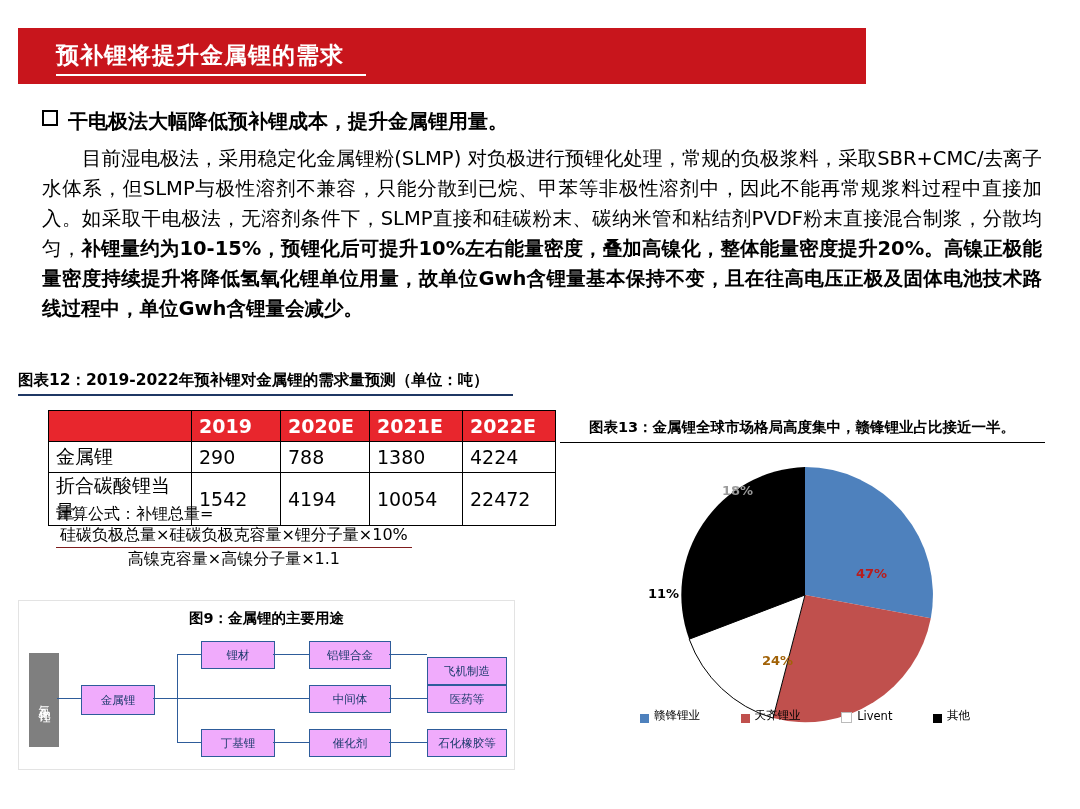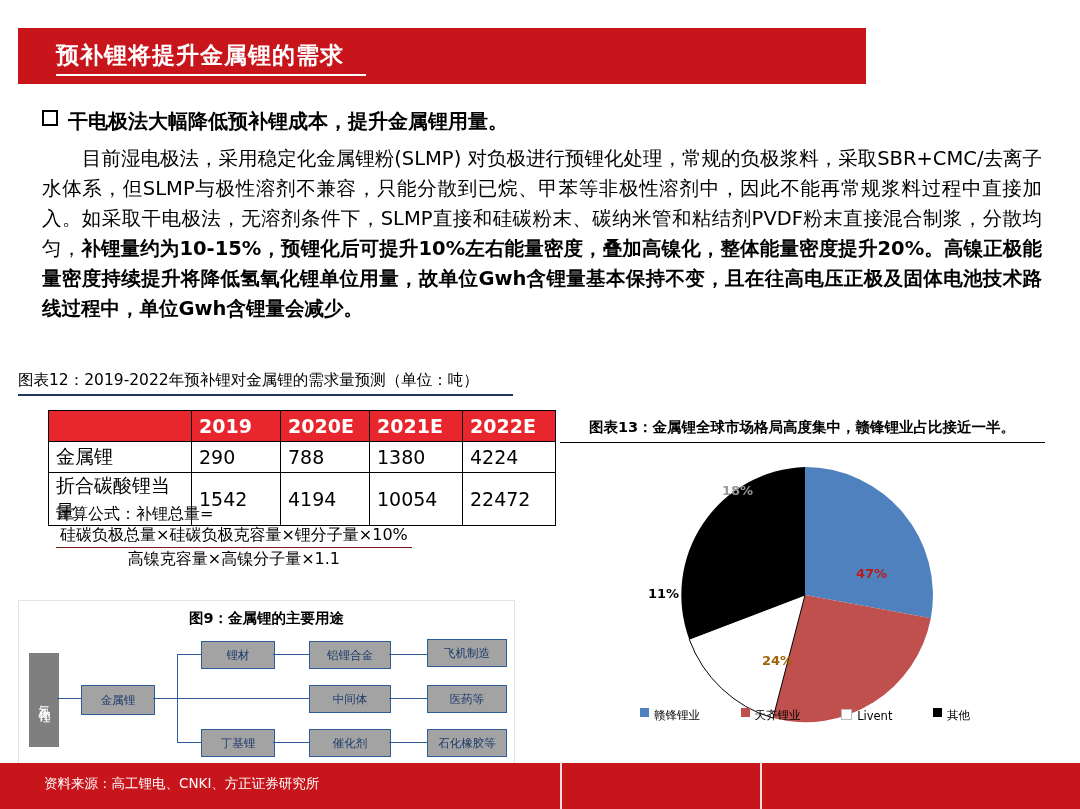--- a/index.html
+++ b/index.html
@@ -117,21 +117,21 @@
     text-align: justify;
     font-family: "DejaVu Sans", "Liberation Sans", sans-serif;
   }
   .para .indent { display:inline-block; width: 40px; }
   .para b { font-weight: bold; }
   
   .fig12-title {
     position: absolute;
     left: 18px; top: 370px;
     font-size: 15.5px;
-    font-weight: normal;
+    font-weight: bold;
     font-family: "DejaVu Sans", "Liberation Sans", sans-serif;
   }
   .fig12-rule {
     position: absolute;
     left: 18px; top: 394px;
     width: 495px;
     height: 2px;
     background: #1f3864;
   }
   table.tbl {
@@ -197,21 +197,21 @@
   }
   .fig9-canvas {
     position: absolute;
     left: 0; top: 30px;
     width: 495px;
     height: 136px;
   }
   .node {
     position: absolute;
     border: 1px solid #2e5c9a;
-    background: #a3a3a3;
+    background: #f0abfc;
     color: #1a3a6b;
     font-size: 11.5px;
     display: flex;
     align-items: center;
     justify-content: center;
     font-family: "DejaVu Sans", "Liberation Sans", sans-serif;
   }
   .node.lead {
     background: #7f7f7f;
     color: #fff;
@@ -256,21 +256,21 @@
   .legend {
     position: absolute;
     left: 640px; top: 708px;
     width: 330px;
     display: flex;
     justify-content: space-between;
     align-items: center;
     font-size: 11.5px;
     font-family: "DejaVu Sans", "Liberation Sans", sans-serif;
   }
-  .legend .item { display: flex; align-items: flex-start; gap: 5px; }
+  .legend .item { display: flex; align-items: flex-end; gap: 5px; }
   .swatch { width: 9px; height: 9px; display: inline-block; }
   
   .footer {
     position: absolute;
     left: 0; bottom: 0;
     width: 1080px;
     height: 46px;
     background: #c8151c;
   }
   .footer-text {
@@ -352,21 +352,21 @@
 
       <div class="node" style="left:62px; top:54px; width:72px; height:28px;">金属锂</div>
 
       <div class="node" style="left:182px; top:10px; width:72px; height:26px;">锂材</div>
       <div class="node" style="left:290px; top:54px; width:80px; height:26px;">中间体</div>
       <div class="node" style="left:182px; top:98px; width:72px; height:26px;">丁基锂</div>
 
       <div class="node" style="left:290px; top:10px; width:80px; height:26px;">铝锂合金</div>
       <div class="node" style="left:290px; top:98px; width:80px; height:26px;">催化剂</div>
 
-      <div class="node" style="left:408px; top:8px; width:78px; height:26px;">飞机制造</div>
+      <div class="node" style="left:408px; top:26px; width:78px; height:26px;">飞机制造</div>
       <div class="node" style="left:408px; top:54px; width:78px; height:26px;">医药等</div>
       <div class="node" style="left:408px; top:98px; width:78px; height:26px;">石化橡胶等</div>
 
       <div class="ln" style="left:38px; top:67px; width:24px; height:1px;"></div>
       <div class="ln" style="left:134px; top:67px; width:24px; height:1px;"></div>
       <div class="ln" style="left:158px; top:23px; width:1px; height:88px;"></div>
       <div class="ln" style="left:158px; top:23px; width:24px; height:1px;"></div>
       <div class="ln" style="left:158px; top:67px; width:132px; height:1px;"></div>
       <div class="ln" style="left:158px; top:111px; width:24px; height:1px;"></div>
       <div class="ln" style="left:254px; top:23px; width:36px; height:1px;"></div>
@@ -409,19 +409,14 @@
     <span class="item">
       <span class="swatch" style="background:#ffffff; border:1px solid #bbb;"></span>
       <span>Livent</span>
     </span>
     <span class="item">
       <span class="swatch" style="background:#000000;"></span>
       <span>其他</span>
     </span>
   </div>
 
-  <div class="footer">
-    <div class="footer-text">资料来源：高工锂电、CNKI、方正证券研究所</div>
-    <div class="footer-tick" style="left:560px;"></div>
-    <div class="footer-tick" style="left:760px;"></div>
-  </div>
 
 </div>
 
 </body></html>

